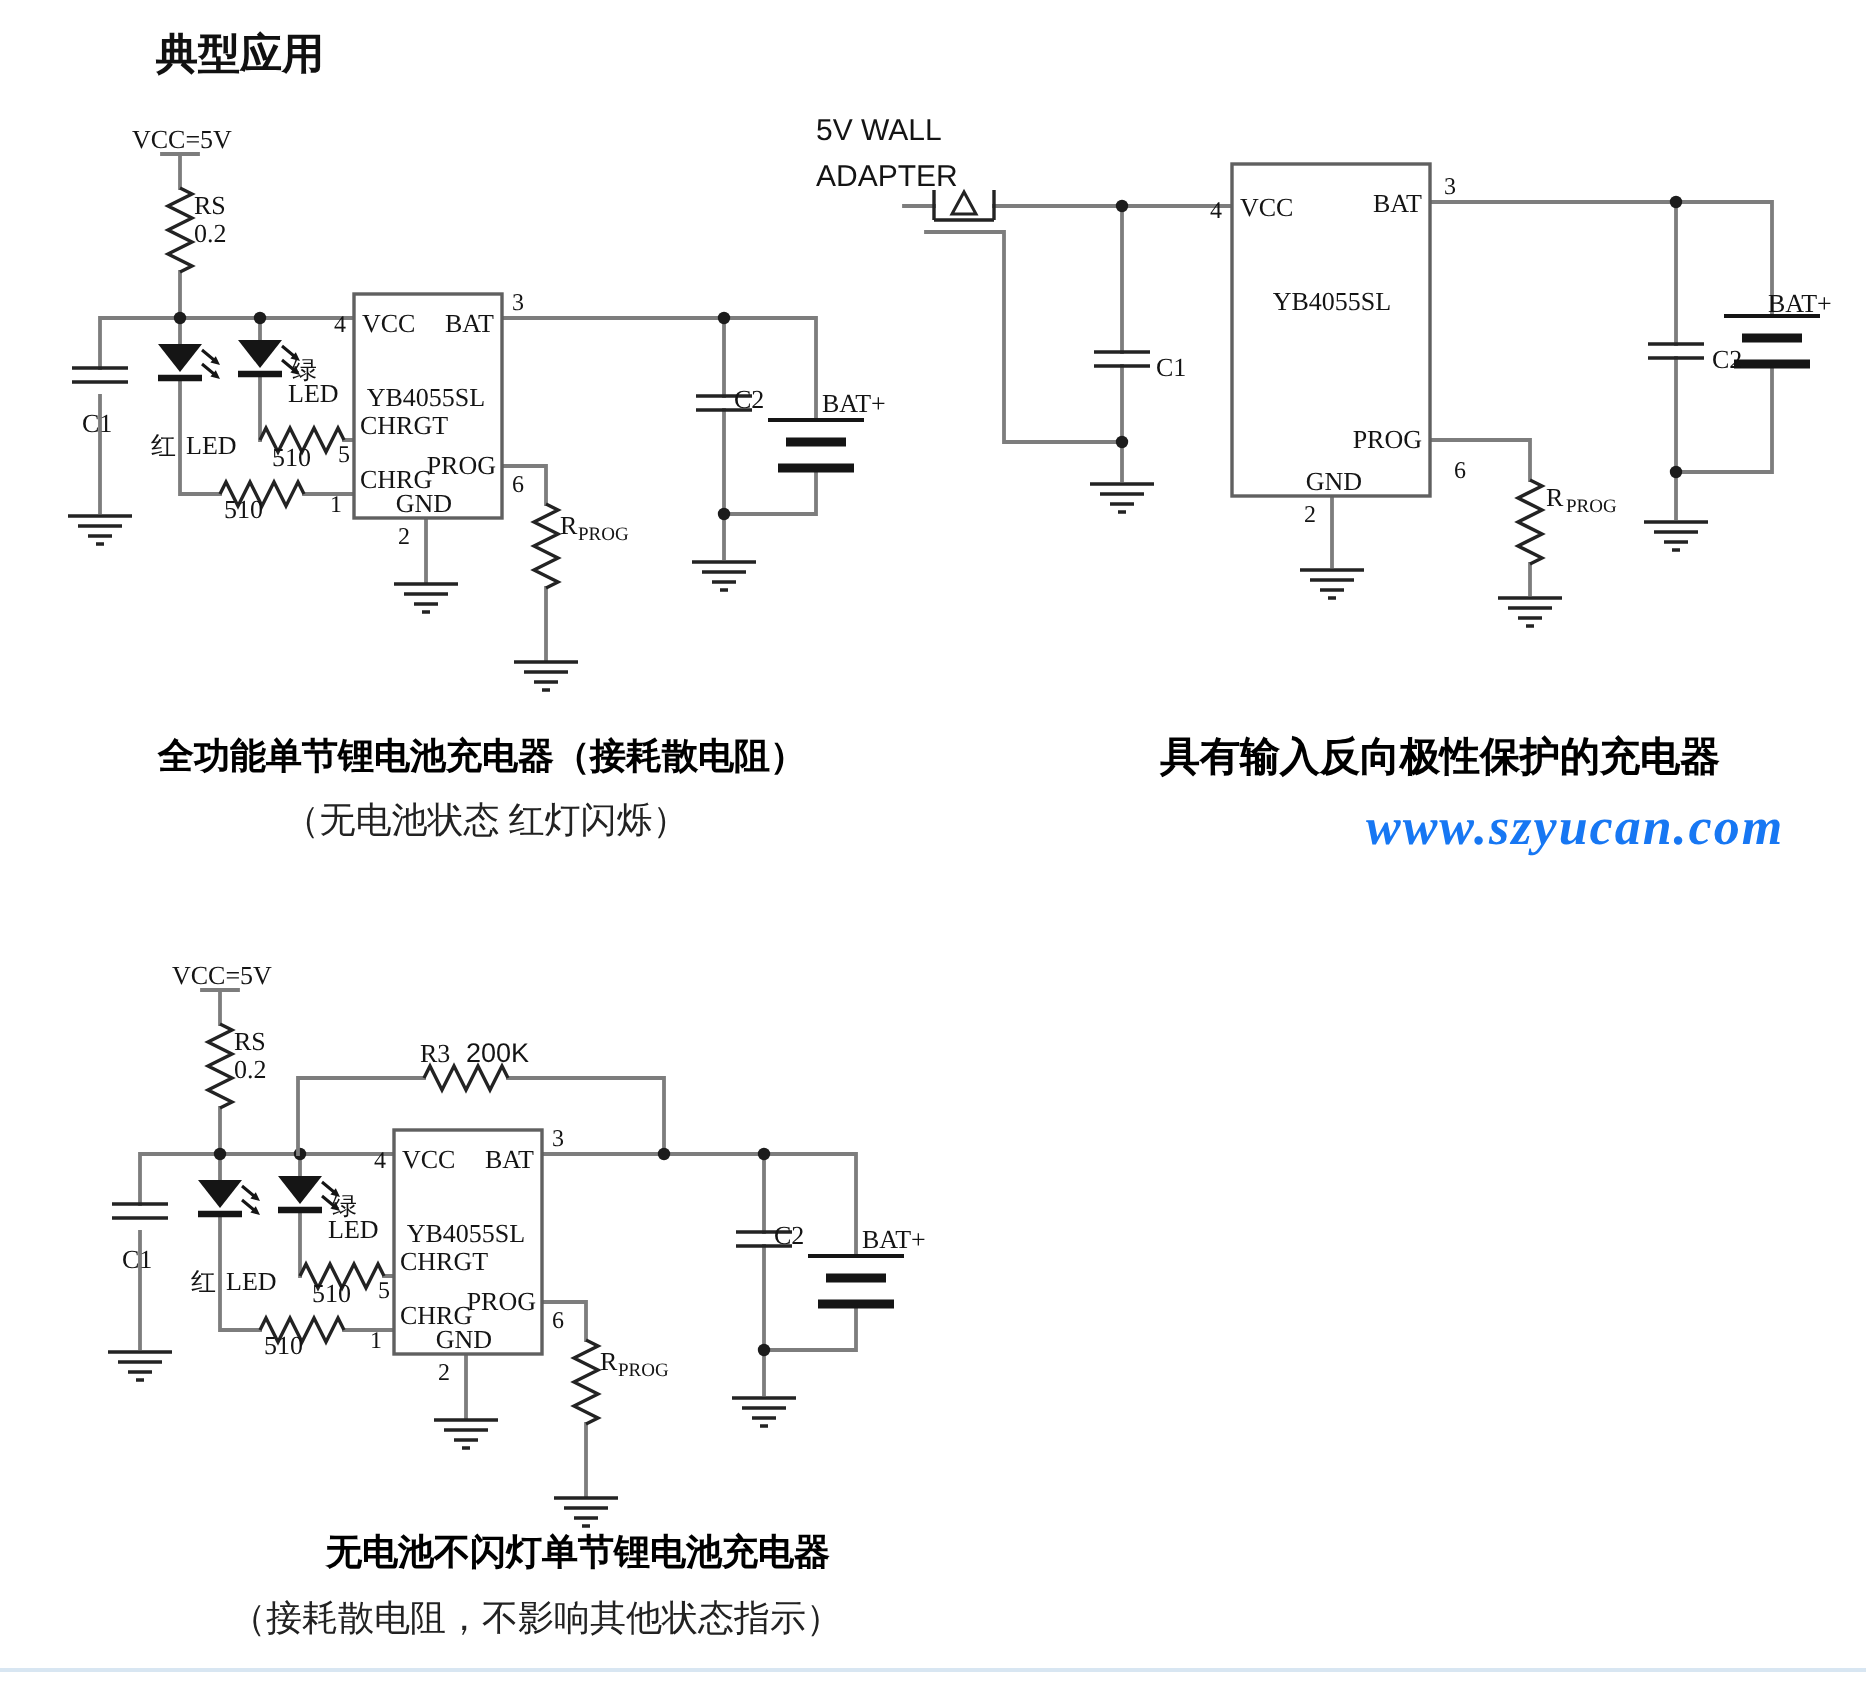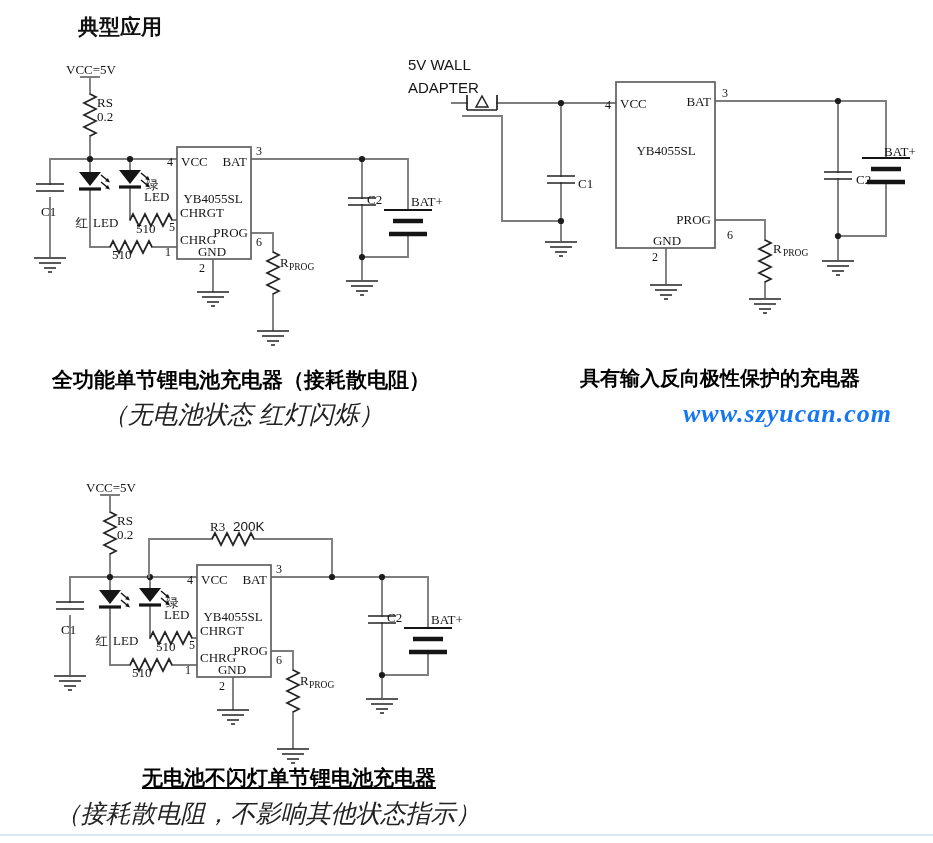--- a/index.html
+++ b/index.html
@@ -12,28 +12,28 @@
   text{fill:#141414;font-family:"Liberation Serif",serif;}
   .s{font-size:13px;}
   .sn{font-size:12px;}
   .sm{font-size:9.5px;}
   .sc{font-size:12.5px;font-family:"Liberation Sans","DejaVu Sans",sans-serif;}
   .sans{font-size:15px;font-family:"Liberation Sans","DejaVu Sans",sans-serif;}
   .sans13{font-size:13.5px;font-family:"Liberation Sans","DejaVu Sans",sans-serif;}
   .mid{text-anchor:middle;} .end{text-anchor:end;}
   .htext{position:absolute;white-space:nowrap;color:#111;}
   .title{left:78px;top:13px;font-size:21px;font-weight:bold;}
-  .capt{position:absolute;text-align:center;color:#000;font-weight:bold;font-size:21px;
+  .capt{position:absolute;text-align:center;color:#000;font-weight:bold;font-size:18px;
         font-family:"Liberation Serif","DejaVu Sans",serif;white-space:nowrap;}
-  .subc{position:absolute;text-align:center;color:#222;font-weight:normal;font-size:25px;
-        font-family:"Liberation Serif","DejaVu Sans",serif;white-space:nowrap;font-style:italic;}
+  .subc{position:absolute;text-align:center;color:#222;font-weight:normal;font-size:18px;
+        font-family:"Liberation Serif","DejaVu Sans",serif;white-space:nowrap;}
   #cap1{left:31px;top:366px;width:420px;}
   #sub1{left:43px;top:398px;width:400px;}
   #cap2{left:520px;top:365px;width:400px;font-size:20px;}
-  #cap3{left:79px;top:764px;width:420px;text-decoration:underline;}
+  #cap3{left:79px;top:764px;width:420px;}
   #sub3{left:38px;top:797px;width:460px;}
   #wm{left:683px;top:399px;font-size:26px;font-weight:bold;font-style:italic;
       font-family:Liberation Serif, serif;letter-spacing:1px;}
   #divider{position:absolute;left:0;top:834px;width:933px;height:2px;background:#d8e6f2;}
 </style>
 </head>
 <body>
 
 <div id="page">
 

